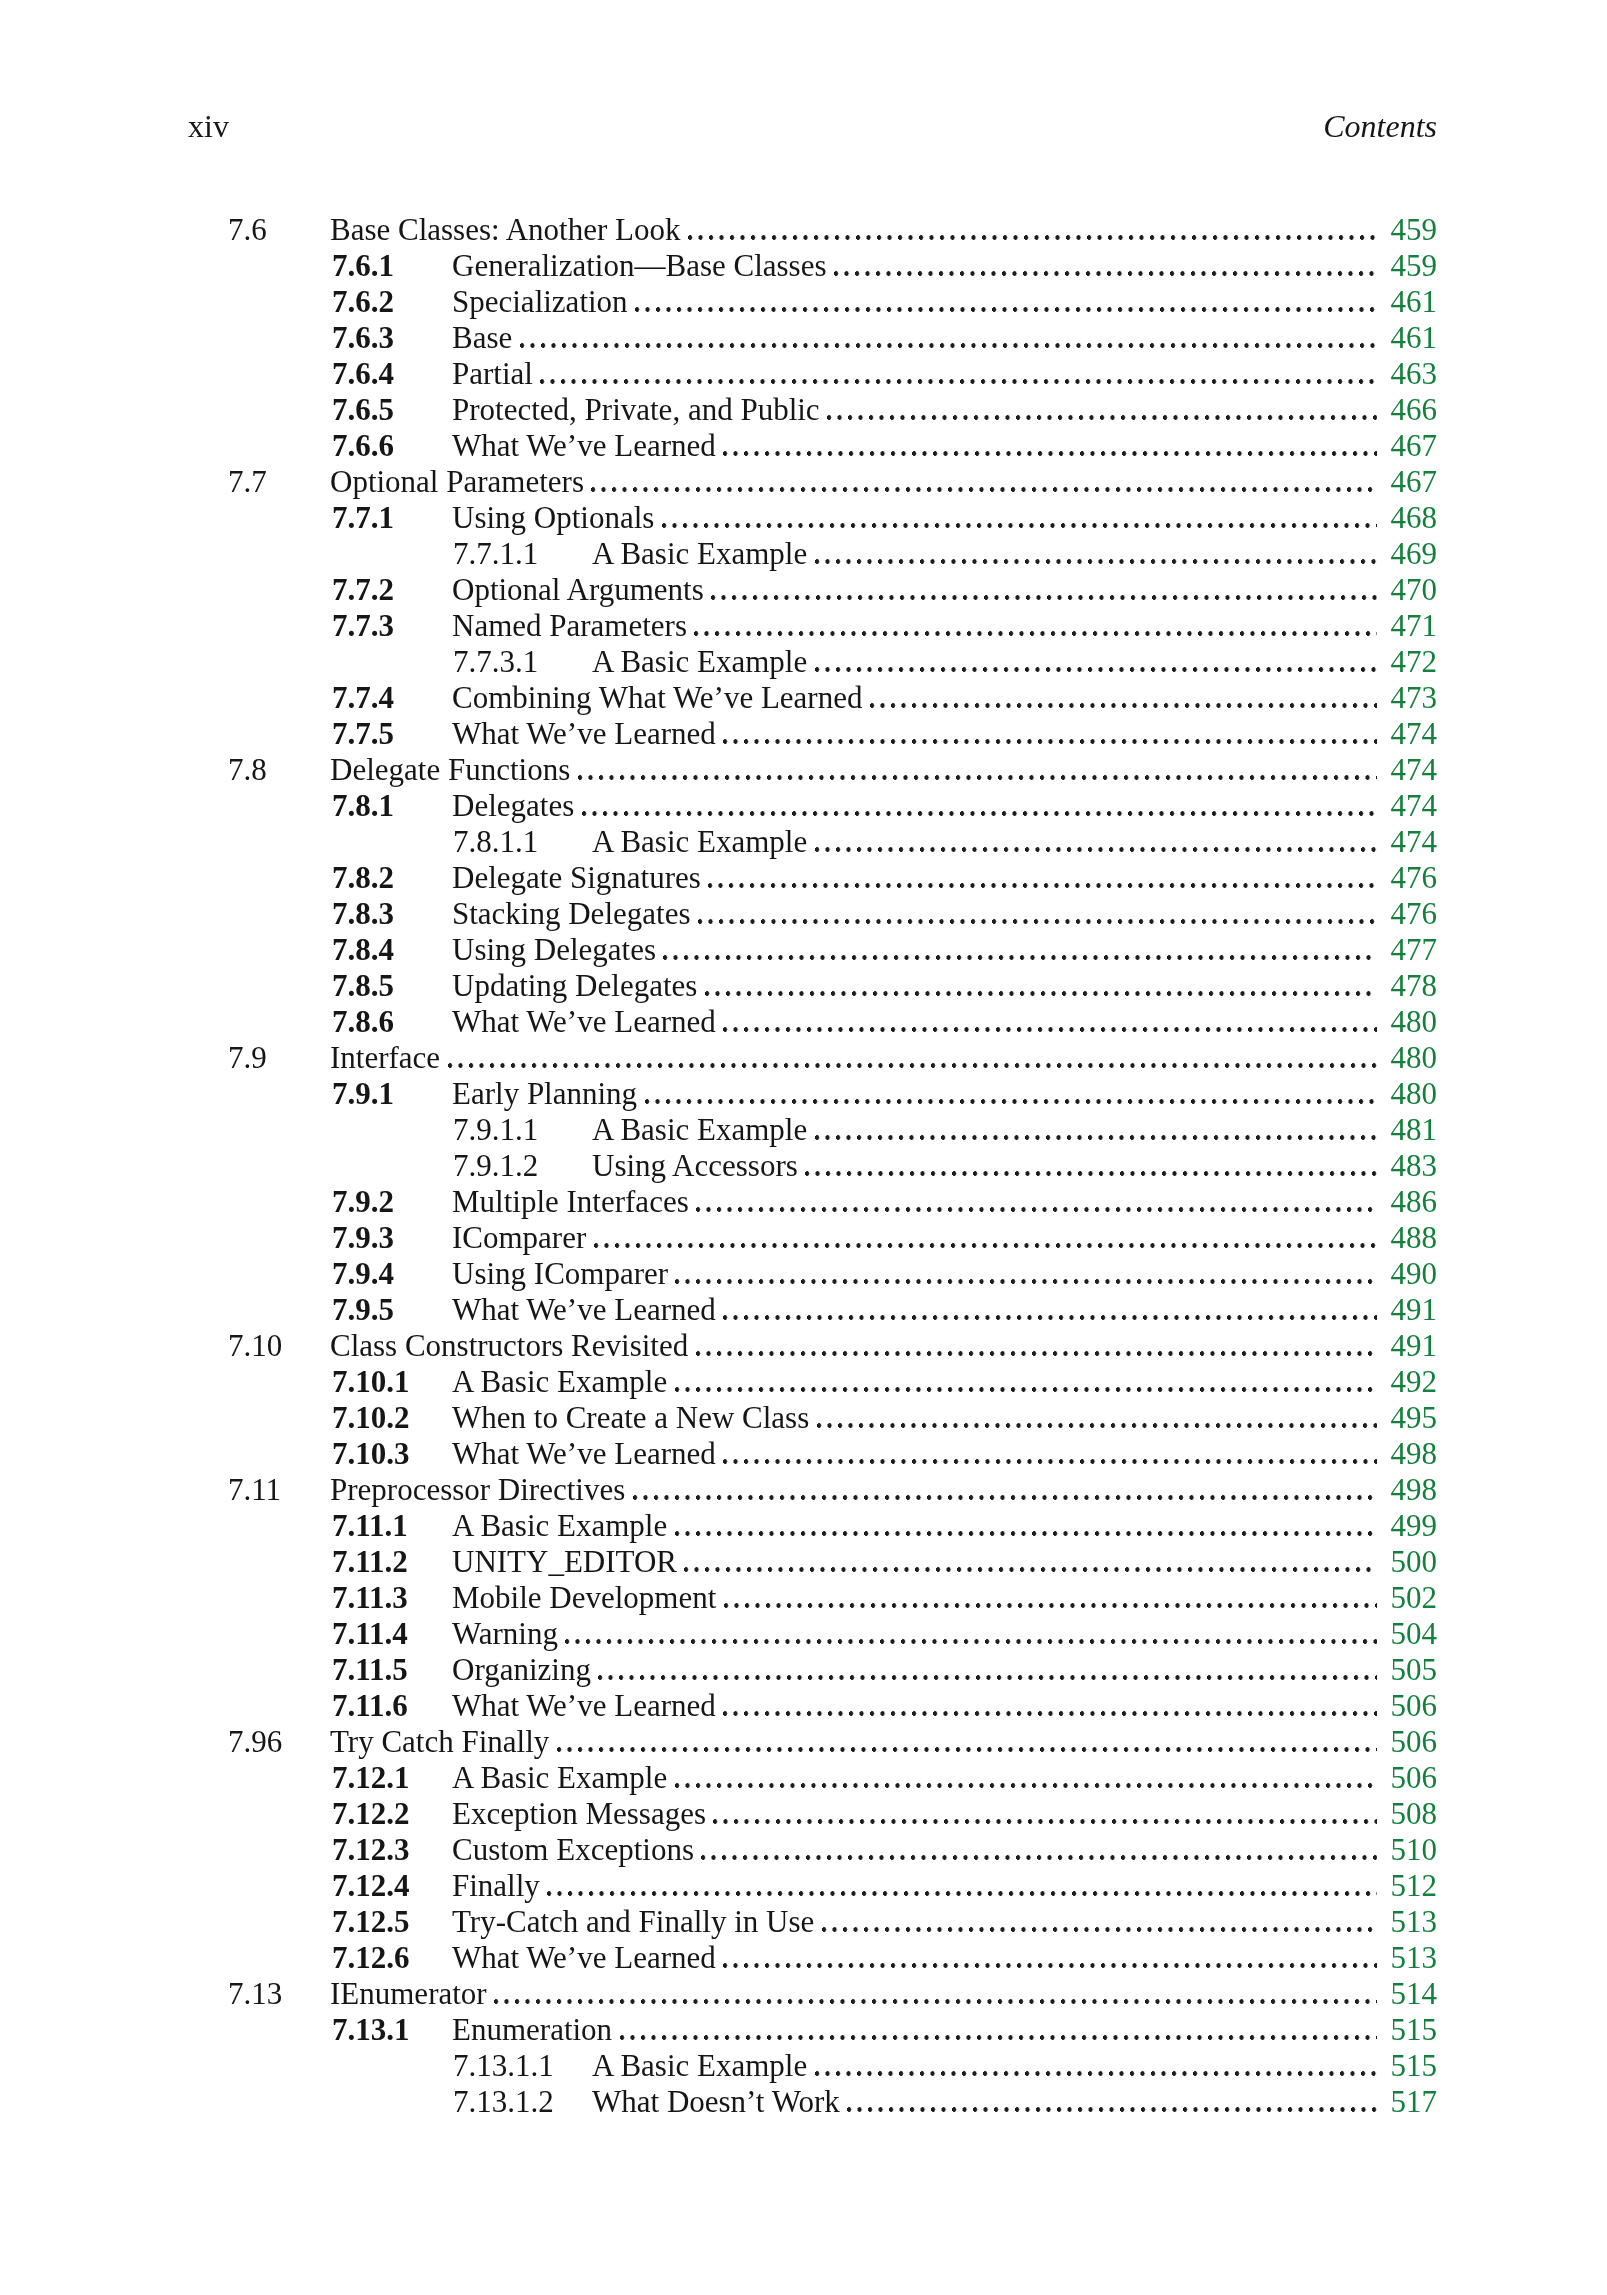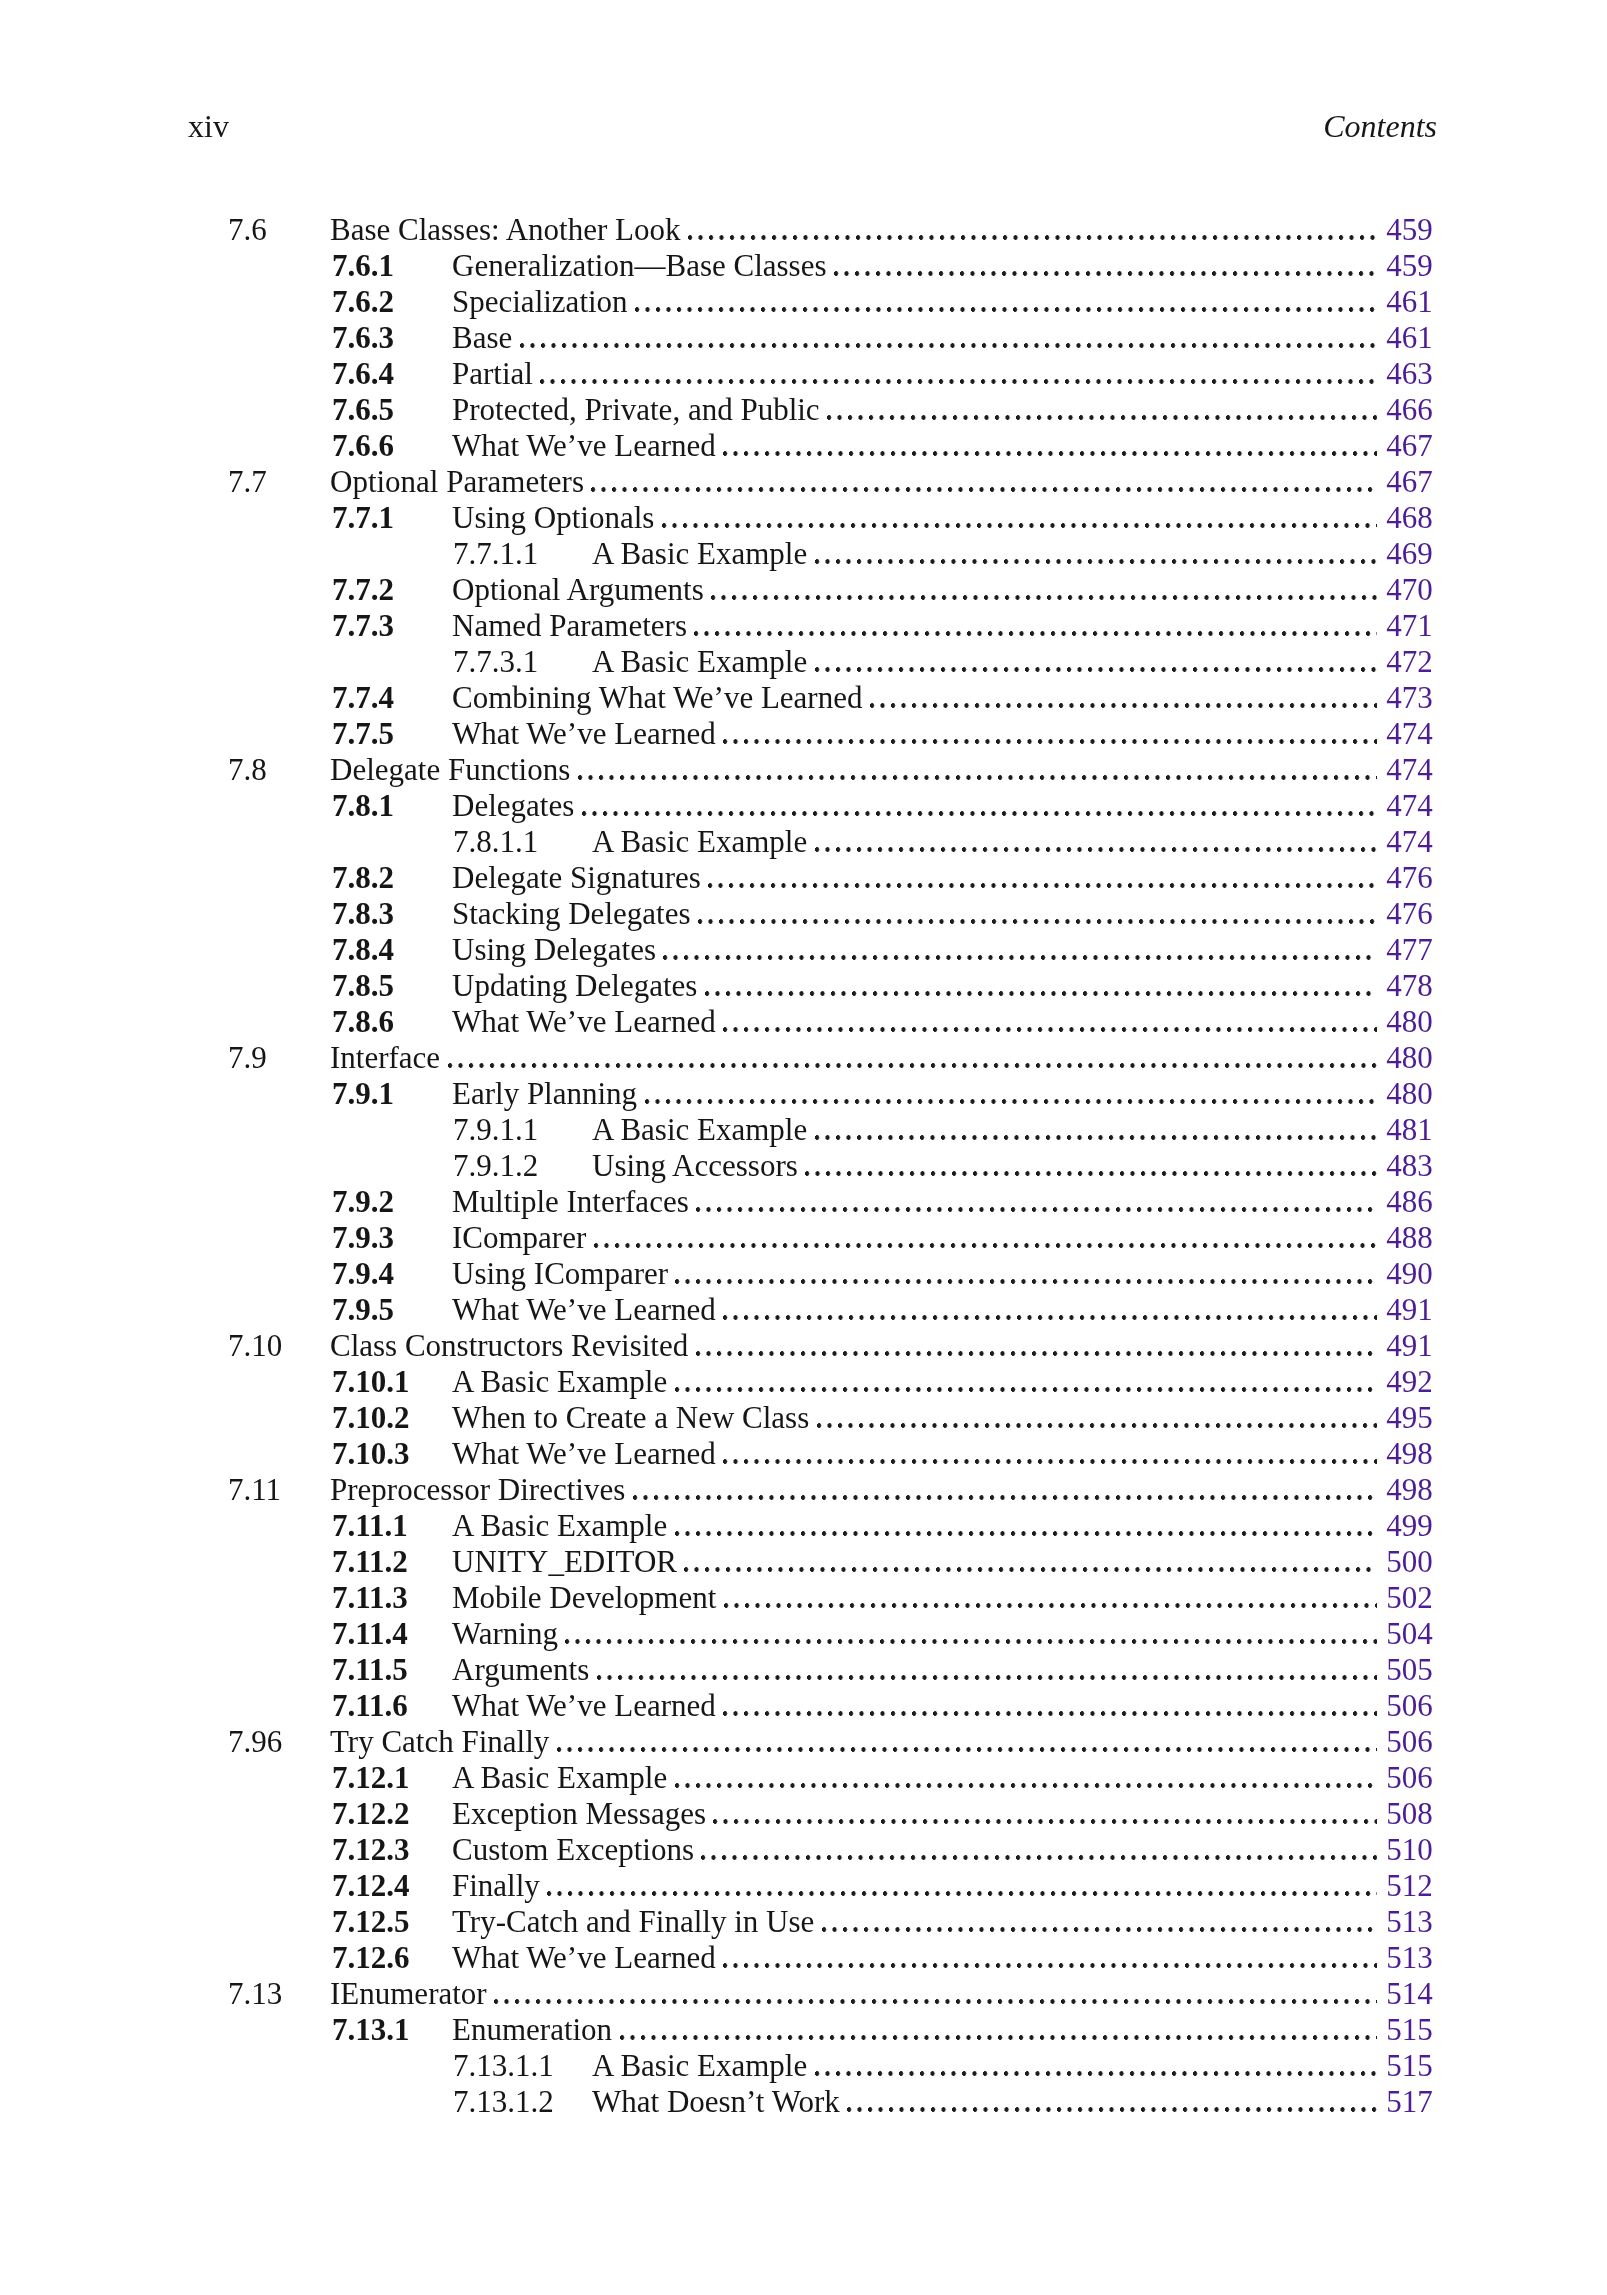--- a/index.html
+++ b/index.html
@@ -48,22 +48,22 @@
     height: 4.6px;
     margin: 0 4.6px 8.3px 4.6px;
     background-image: radial-gradient(circle at 2.1px 2.3px, #1c1c1c 1.9px, rgba(0,0,0,0) 2.4px);
     background-size: 10.5px 4.6px;
     background-repeat: repeat-x;
     background-position: left bottom;
   }
   .pagenum {
     flex: none;
     min-width: 55px;
-    text-align: center;
-    color: #4c1d95;
+    text-align: right;
+    color: #15803d;
     text-decoration: none;
     cursor: pointer;
   }
 </style>
 </head>
 <body>
 
 <header class="page-header">
   <span class="folio">xiv</span>
   <span class="running-head">Contents</span>
@@ -305,21 +305,21 @@
     <a class="pagenum">502</a>
   </div>
     <div class="row lvl2">
     <span class="num">7.11.4</span>
     <span class="title">Warning</span>
     <span class="leader"></span>
     <a class="pagenum">504</a>
   </div>
     <div class="row lvl2">
     <span class="num">7.11.5</span>
-    <span class="title">Arguments</span>
+    <span class="title">Organizing</span>
     <span class="leader"></span>
     <a class="pagenum">505</a>
   </div>
     <div class="row lvl2">
     <span class="num">7.11.6</span>
     <span class="title">What We’ve Learned</span>
     <span class="leader"></span>
     <a class="pagenum">506</a>
   </div>
     <div class="row lvl1">

